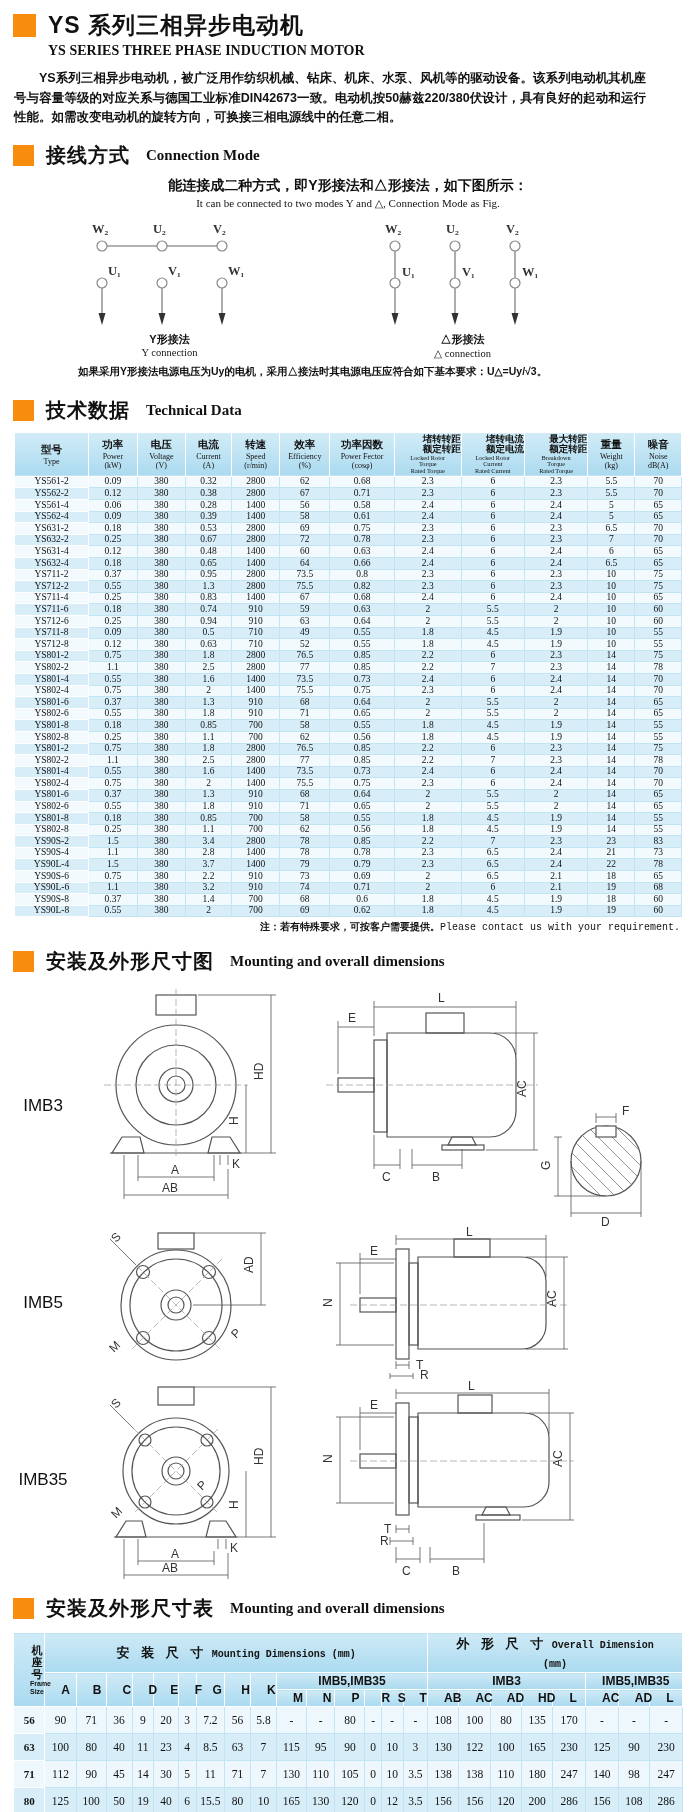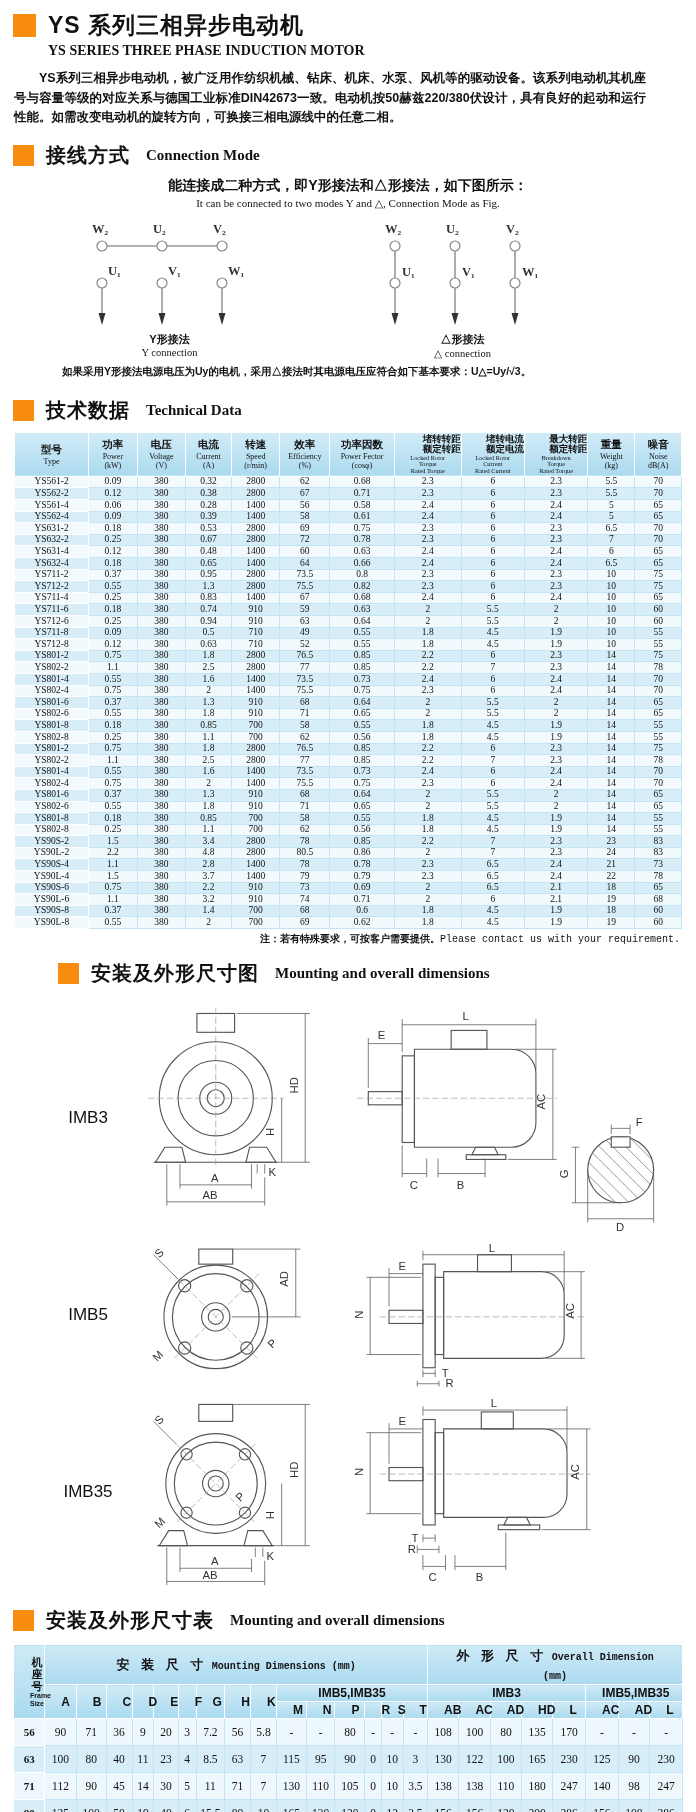--- a/index.html
+++ b/index.html
@@ -19,21 +19,21 @@
   .subtitle{font-family:"Liberation Serif",serif;font-weight:bold;font-size:14px;margin:2px 0 0 48px;}
   .intro{font-size:12.5px;font-weight:bold;line-height:19.5px;text-align:justify;text-indent:2em;margin:10px 50px 0 14px;}
 
   
   .conn-desc-cn{text-align:center;font-size:14px;font-weight:bold;margin-top:8px;}
   .conn-desc-en{text-align:center;font-family:"Liberation Serif",serif;font-size:11px;margin-top:2px;}
   .diagrams{display:flex;padding-left:62px;gap:78px;margin-top:6px;}
   .diag{margin:0;text-align:center;}
   .diag figcaption div{font-size:11px;font-weight:bold;}
   .diag figcaption .cap-en{font-family:"Liberation Serif",serif;font-weight:normal;font-size:10.5px;}
-  .conn-note{font-size:10.5px;font-weight:bold;margin:6px 0 0 62px;}
+  .conn-note{font-size:10.5px;font-weight:bold;margin:6px 0 0 78px;}
 
   
   table{border-collapse:collapse;table-layout:fixed;}
   .tech-table{width:668px;margin:8px auto 0;text-align:center;}
   .tech-table th{background:linear-gradient(#d2ecf7,#abdaef);border:1px solid #fff;padding:1px 0;vertical-align:middle;}
   .hcn{font-size:10.5px;font-weight:bold;}
   .hcn2{font-size:9.5px;font-weight:bold;line-height:10.5px;text-align:right;}
   .hen{font-family:"Liberation Serif",serif;font-size:8px;font-weight:normal;line-height:9px;}
   .hten{font-family:"Liberation Serif",serif;font-size:6.3px;line-height:6.8px;white-space:pre-line;font-weight:normal;}
   .tech-table td{border:1px solid #c3e4f4;height:10.6px;padding:0;font-family:"Liberation Serif",serif;font-size:9.5px;line-height:1;}
@@ -689,34 +689,20 @@
             <td>2800</td>
             <td>78</td>
             <td>0.85</td>
             <td>2.2</td>
             <td>7</td>
             <td>2.3</td>
             <td>23</td>
             <td>83</td>
           </tr>
           <tr>
-            <td class="rowhead">YS90L-2</td>
-            <td>2.2</td>
-            <td>380</td>
-            <td>4.8</td>
-            <td>2800</td>
-            <td>80.5</td>
-            <td>0.86</td>
-            <td>2</td>
-            <td>7</td>
-            <td>2.3</td>
-            <td>24</td>
-            <td>83</td>
-          </tr>
-          <tr>
             <td class="rowhead">YS90S-4</td>
             <td>1.1</td>
             <td>380</td>
             <td>2.8</td>
             <td>1400</td>
             <td>78</td>
             <td>0.78</td>
             <td>2.3</td>
             <td>6.5</td>
             <td>2.4</td>
@@ -791,21 +777,21 @@
             <td>4.5</td>
             <td>1.9</td>
             <td>19</td>
             <td>60</td>
           </tr>
         </tbody>
     </table>
     <div class="tech-note"><span>注：若有特殊要求，可按客户需要提供。</span><span class="tech-note-en">Please contact us with your requirement.</span></div>
   </section>
 
-  <section style="padding-left:45px;">
+  <section style="">
     <div class="sec-head">
       <span class="sq"></span>
       <span class="cn">安装及外形尺寸图</span>
       <span class="en">Mounting and overall dimensions</span>
     </div>
 
     <div class="fig-row" style="margin-top:10px;">
       <span class="fig-label">IMB3</span>
       <svg width="600" height="242" viewBox="0 0 600 242">
         <defs>

